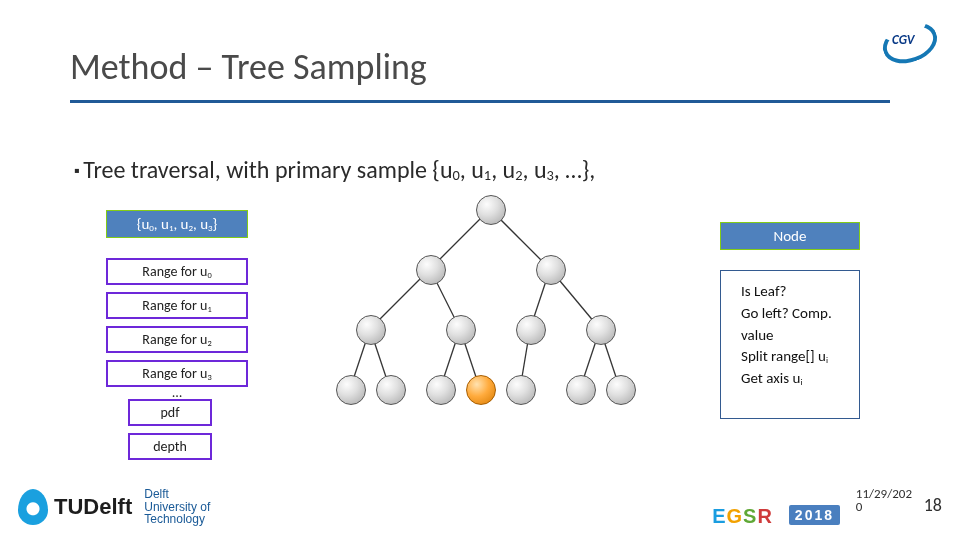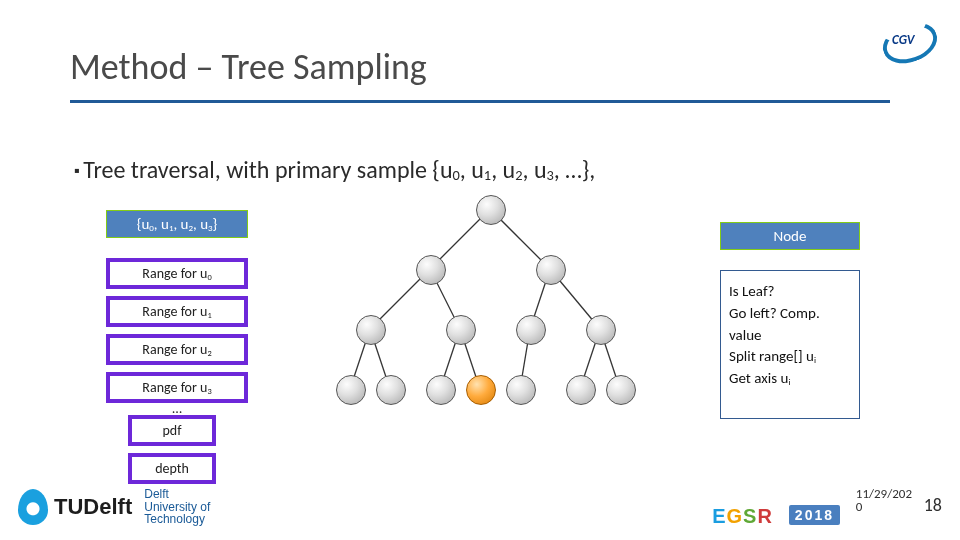--- a/index.html
+++ b/index.html
@@ -5,26 +5,26 @@
   html,body{margin:0;padding:0;width:960px;height:540px;background:#fff;font-family:"Calibri","Segoe UI",Arial,sans-serif;color:#2f2f2f;overflow:hidden}
   .slide{position:relative;width:960px;height:540px}
   .title{position:absolute;left:70px;top:45px;font-size:36px;font-weight:300;color:#4a4a4a}
   .accent-bar{position:absolute;left:70px;top:100px;width:820px;height:3px;background:#205a97}
   .bullet-line{position:absolute;left:74px;top:155px;font-size:24px;color:#2a2a2a}
   .bullet-line::before{content:"▪ ";font-size:16px;vertical-align:2px}
   sub{font-size:60%;vertical-align:-2px}
   
   .stack{position:absolute;left:106px;top:210px;width:142px}
   .hdrbox{border:1px solid #84cc16;background:#4f81bd;color:#fff;font-size:15px;text-align:center;padding:4px 0;margin-bottom:20px}
-  .cellbox{border:4px solid #6d28d9;background:#fff;color:#222;font-size:14px;text-align:center;padding:3px 0;margin-bottom:7px}
+  .cellbox{border:2px solid #6d28d9;background:#fff;color:#222;font-size:14px;text-align:center;padding:3px 0;margin-bottom:7px}
   .cellbox.narrow{width:80px;margin-left:22px}
   .ell{text-align:center;font-size:14px;line-height:8px;margin:-5px 0 2px 0}
   
   .nodeblock{position:absolute;left:720px;top:222px;width:140px}
-  .nodebody{border:1px solid #335a90;background:#fff;color:#111;font-size:15px;line-height:1.45;padding:10px 10px 28px 8px;margin-top:3px}
+  .nodebody{border:1px solid #335a90;background:#fff;color:#111;font-size:15px;line-height:1.45;padding:10px 10px 28px 20px;margin-top:3px}
   
   .tree{position:absolute;left:300px;top:193px;width:380px;height:220px}
   .tree svg{position:absolute;left:0;top:0}
   .ball{position:absolute;width:28px;height:28px;border-radius:50%;
         background:radial-gradient(circle at 35% 30%,#fdfdfd 0%,#e0e0e0 40%,#a7a7a7 100%);
         border:1px solid #555}
   .ball.hot{background:radial-gradient(circle at 35% 30%,#ffe2b0 0%,#ffab3d 45%,#d87a00 100%);border-color:#a75d00}
   
   .tud{position:absolute;left:18px;bottom:14px;display:flex;align-items:center;font-family:Arial,sans-serif;font-size:12px;color:#1a5a97}
   .tud .flame{width:30px;height:36px;margin-right:6px;background:radial-gradient(circle at 50% 55%,#fff 0 6px,transparent 7px),#1aa0df;border-radius:50% 50% 50% 50% / 60% 60% 40% 40%}

